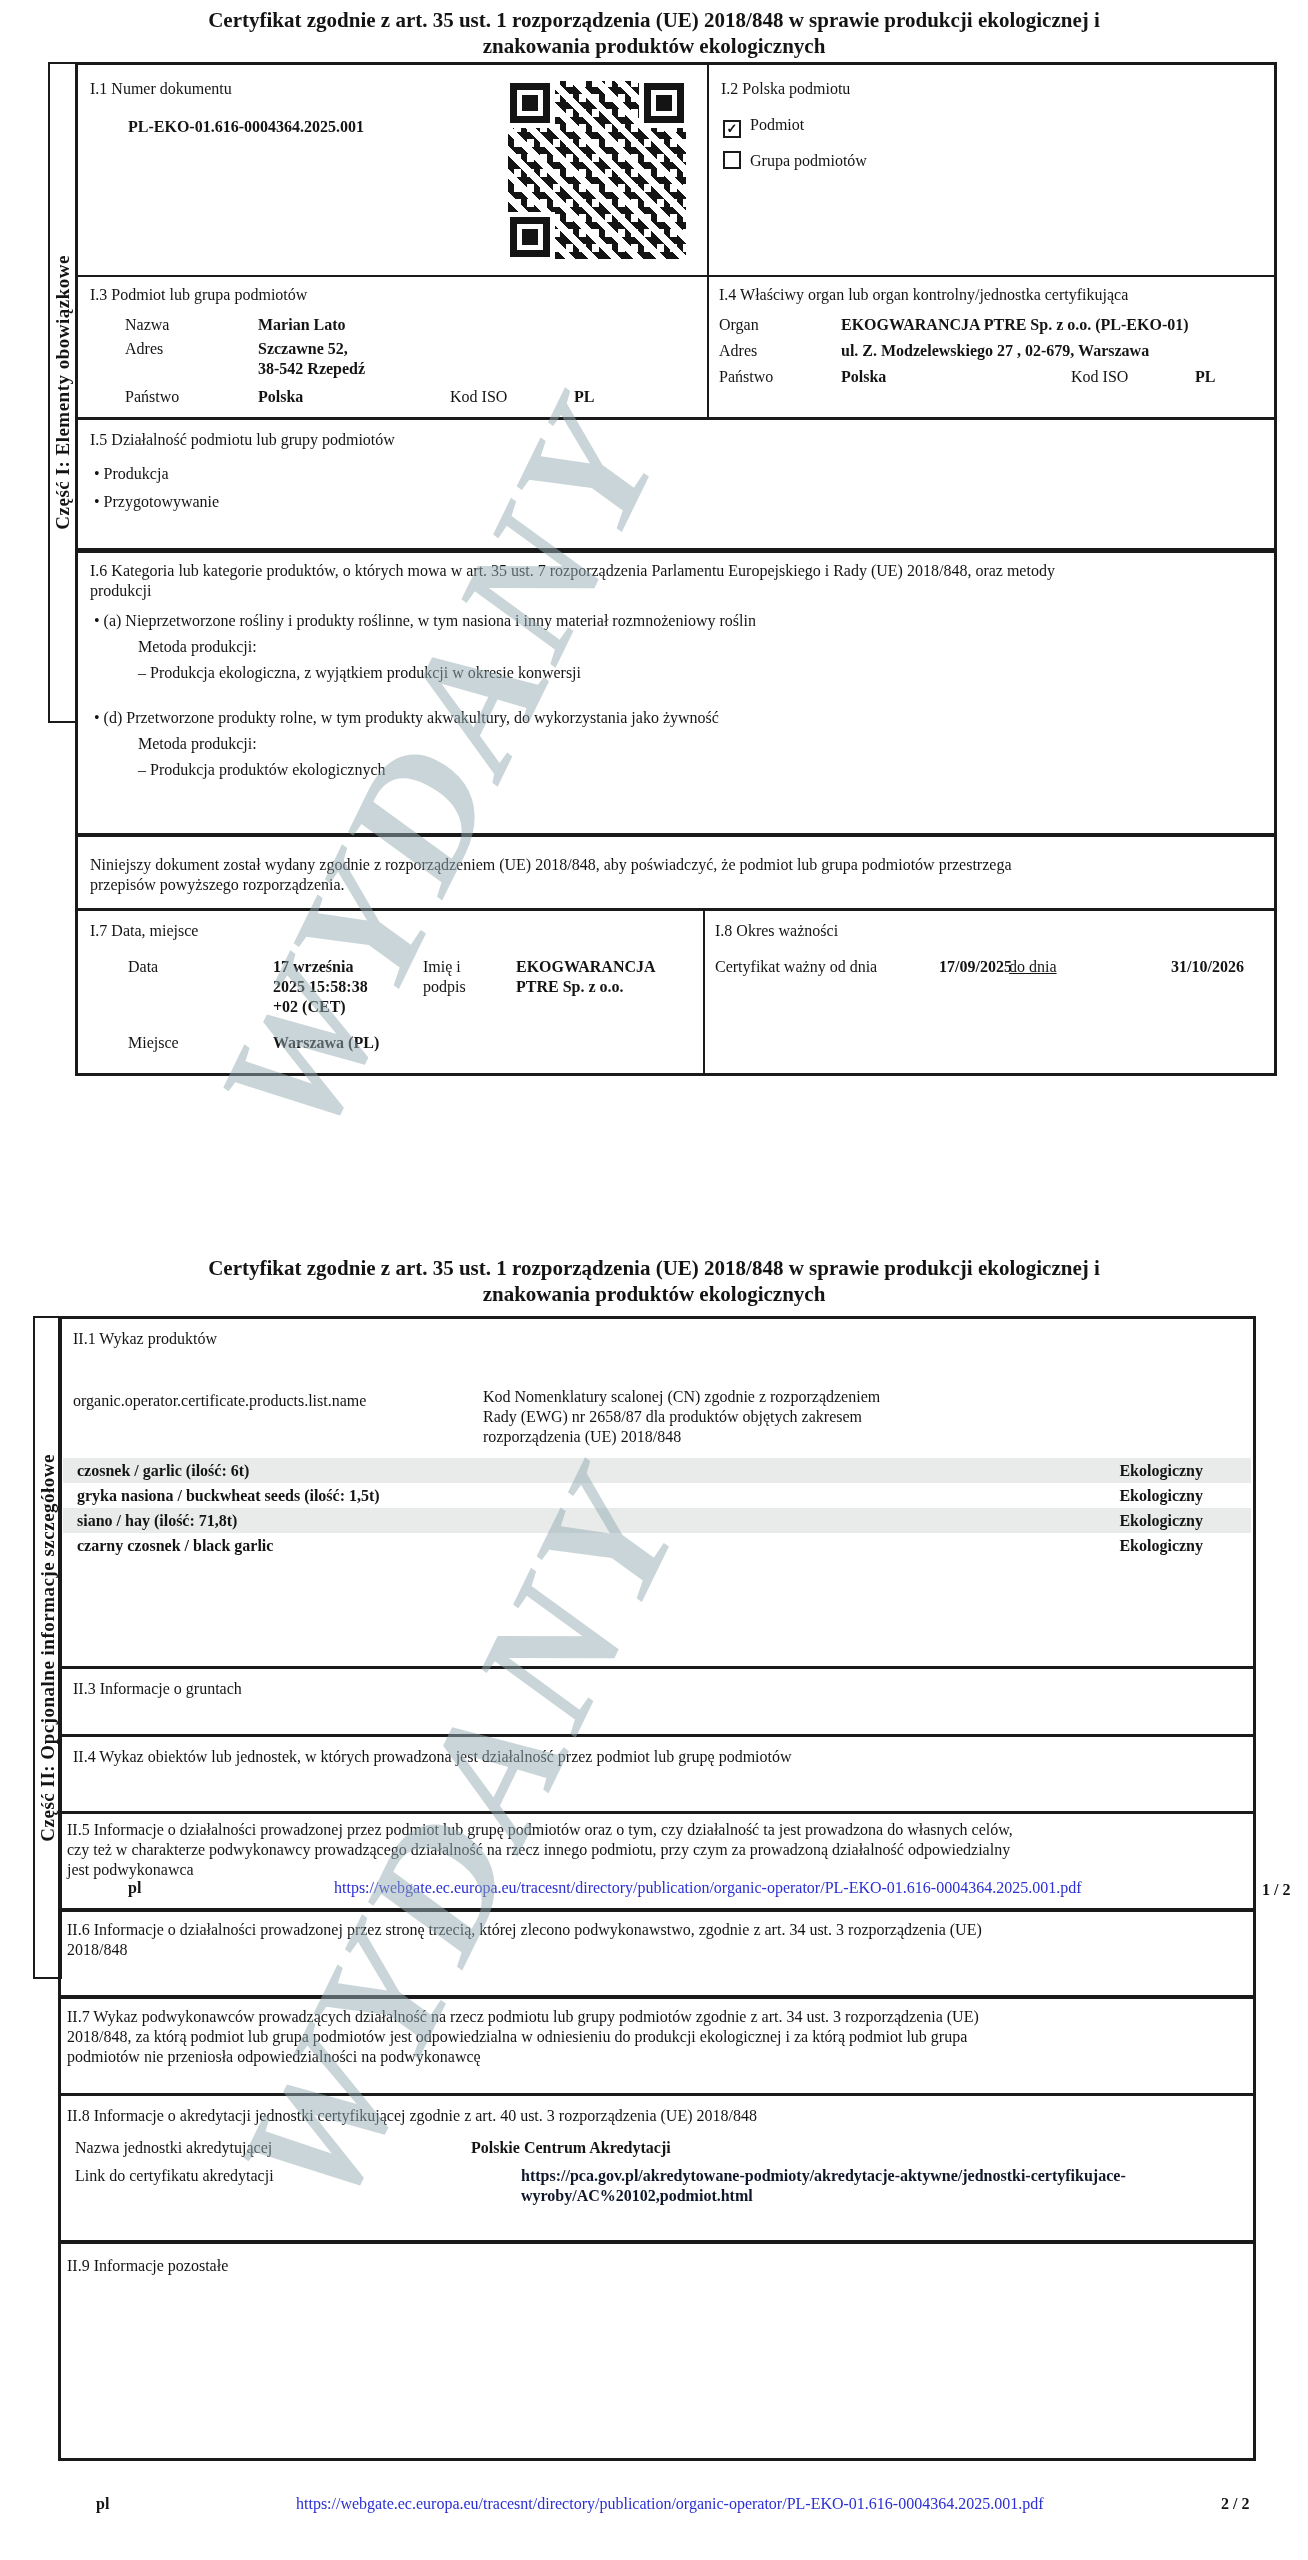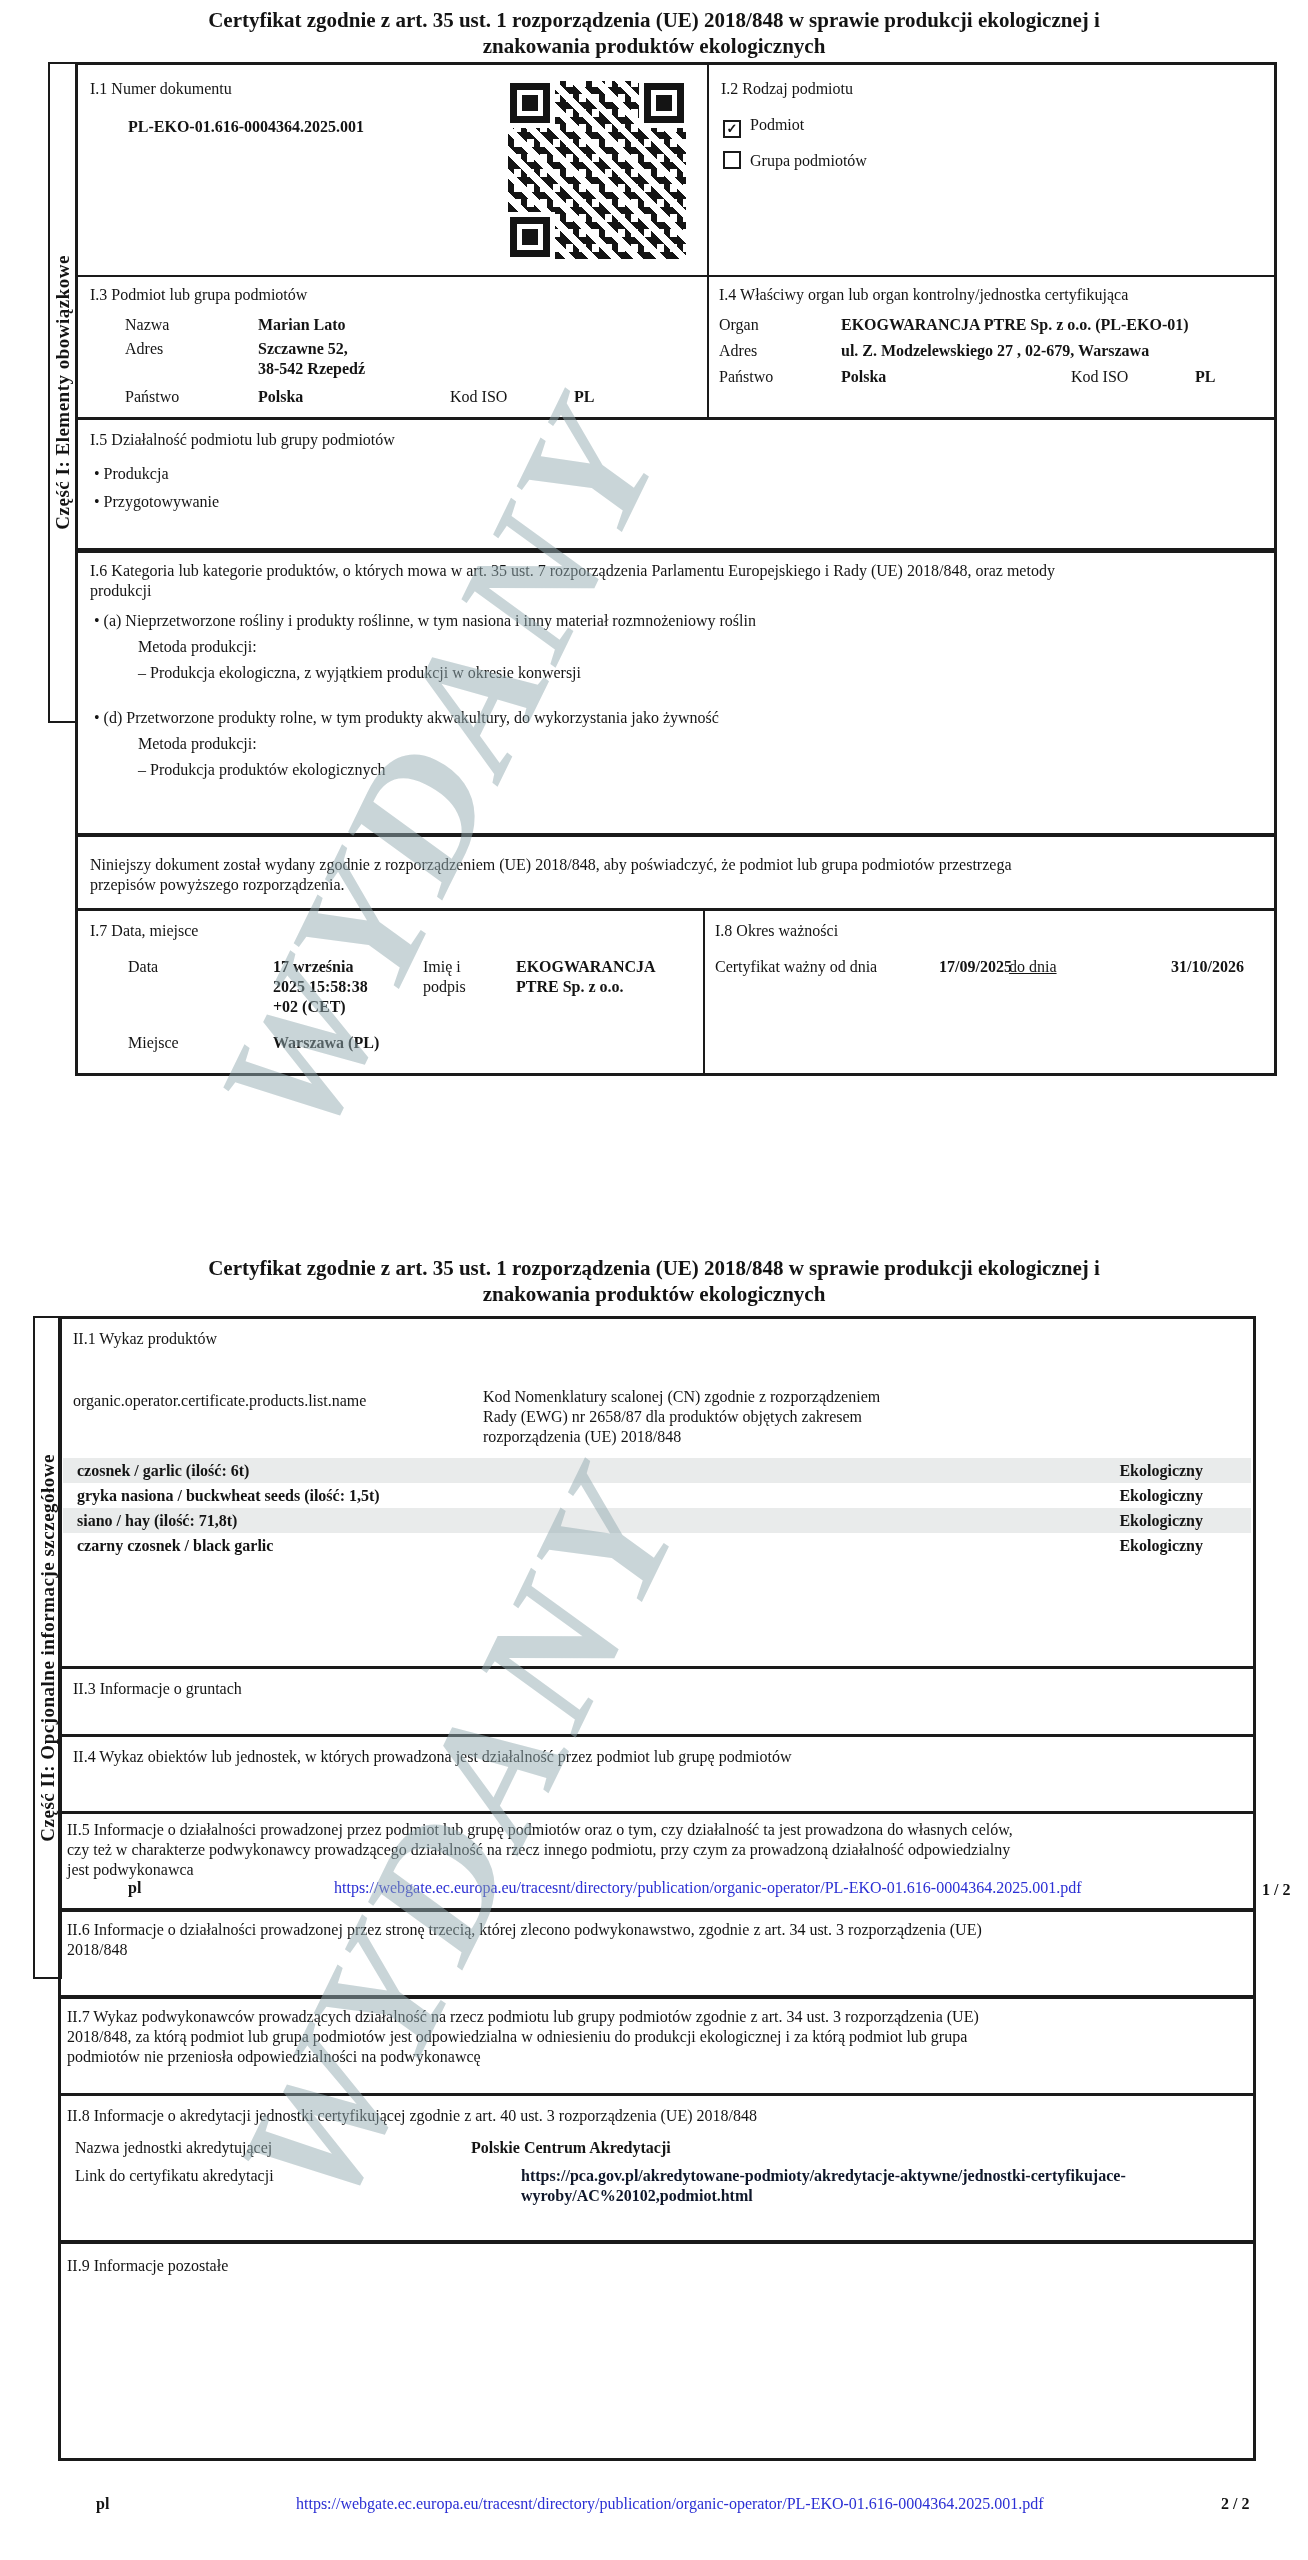--- a/index.html
+++ b/index.html
@@ -47,21 +47,21 @@
 
   <div class="row" style="top:0;height:210px;">
     <div class="vline" style="left:629px;"></div>
     <div class="abs" style="left:12px;top:14px;">I.1 Numer dokumentu</div>
     <div class="abs b" style="left:50px;top:52px;">PL-EKO-01.616-0004364.2025.001</div>
     <div class="qr" style="left:430px;top:16px;">
       <div class="qf" style="left:2px;top:2px;"></div>
       <div class="qf" style="right:2px;top:2px;"></div>
       <div class="qf" style="left:2px;bottom:2px;"></div>
     </div>
-    <div class="abs" style="left:643px;top:14px;">I.2 Rodzaj podmiotu</div>
+    <div class="abs" style="left:643px;top:14px;">I.2 Polska podmiotu</div>
     <div class="abs" style="left:645px;top:50px;">
       <span class="chk">✓</span><span>Podmiot</span>
     </div>
     <div class="abs" style="left:645px;top:86px;">
       <span class="chk"></span><span>Grupa podmiotów</span>
     </div>
   </div>
 
   <div class="row bt2" style="top:210px;height:142px;">
     <div class="vline" style="left:629px;"></div>

